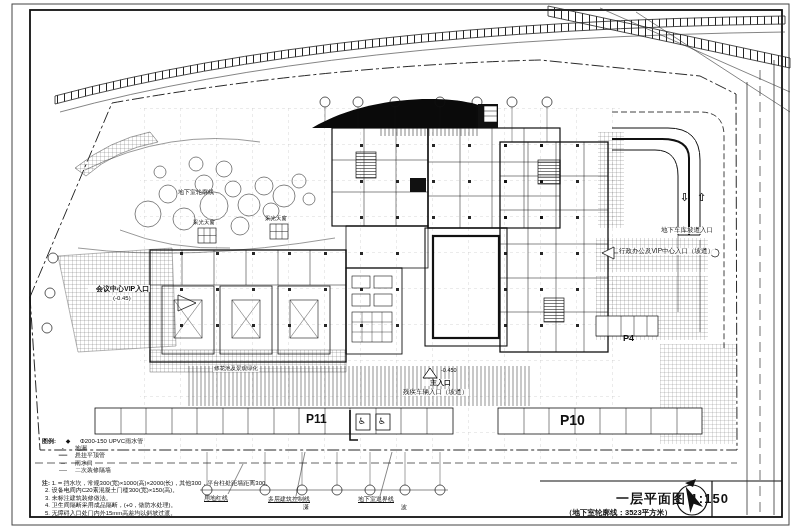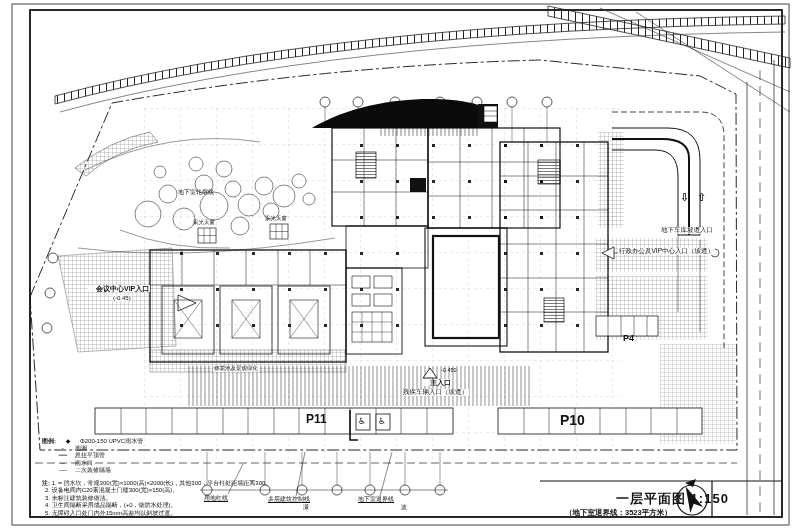--- a/index.html
+++ b/index.html
@@ -266,15 +266,15 @@
 
 <div class="nt">
   <div class="ntrow"><span class="b">注:</span> <span>1. ━ 挡水坎，常规300(宽)×1000(高)×2000(长)，其他300，平台柱处距墙距离300。</span></div>
   <div class="ntrow ind">2. 设备电间内C20素混凝土门槛300(宽)×150(高)。</div>
   <div class="ntrow ind">3. 未标注建筑装修做法。</div>
   <div class="ntrow ind">4. 卫生间隔断采用成品隔断，(+0，做防水处理)。</div>
   <div class="ntrow ind">5. 无障碍入口处门内外15mm高差均以斜坡过渡。</div>
 </div>
 
 <div class="lbl b" style="left:560px;top:492px;font-size:13px;letter-spacing:1px;margin-left:48px;">一层平面图  1:150</div>
-<div class="lbl b" style="left:557px;top:509px;font-size:7.5px;">（地下室退界线：3523平方米）</div>
+<div class="lbl b" style="left:557px;top:509px;font-size:7.5px;">（地下室轮廓线：3523平方米）</div>
 
 </div>
 
 </body></html>

